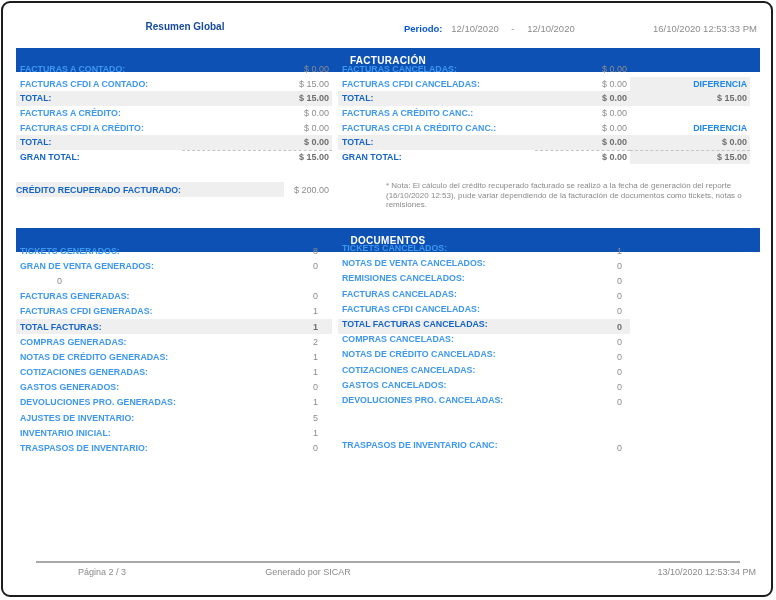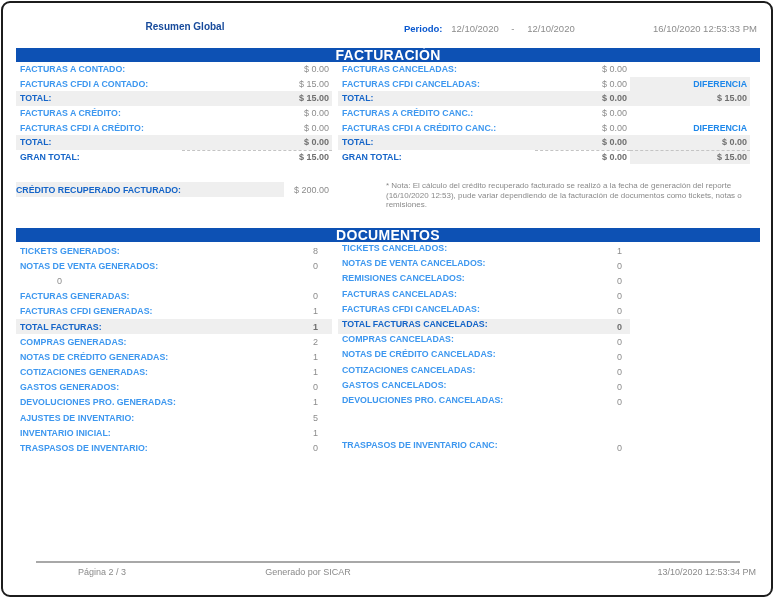--- a/index.html
+++ b/index.html
@@ -14,22 +14,22 @@
   
   .title{position:absolute;left:100px;top:21px;width:170px;text-align:center;
     font-size:10px;font-weight:bold;color:var(--title-blue);}
   .periodo{position:absolute;left:404px;top:23px;font-size:9.5px;white-space:nowrap;}
   .plabel{color:var(--periodo-blue);font-weight:bold;margin-right:6px;}
   .pdate{color:var(--value-gray);}
   .psep{color:var(--value-gray);margin:0 10px;}
   .gents{position:absolute;top:23px;right:19px;font-size:9.5px;color:var(--value-gray);}
 
   
-  .secbar{position:absolute;left:16px;width:744px;height:14px;background:var(--bar-blue);
-    color:#ffffff;font-size:14px;font-weight:bold;display:flex;align-items:center;justify-content:center;
+  .secbar{position:absolute;left:16px;width:744px;height:24px;background:var(--bar-blue);
+    color:#ffffff;font-size:10px;font-weight:bold;display:flex;align-items:center;justify-content:center;
     letter-spacing:.3px;}
   .secbar.fact{top:48px;}
   .secbar.docs{top:228px;}
 
   
   .fgrid{position:absolute;left:16px;top:62px;width:744px;}
   .frow{display:flex;height:14.6px;align-items:stretch;}
   .pair{display:flex;align-items:center;box-sizing:border-box;}
   .pl{width:316px;}
   .pm{width:292px;margin-left:6px;}
@@ -183,21 +183,21 @@
         <span class="lbl">TICKETS GENERADOS:</span>
         <span class="val">8</span>
       </div>
     <div class="dr">
         <span class="lbl">TICKETS CANCELADOS:</span>
         <span class="val">1</span>
       </div>
   </div>
   <div class="drow">
     <div class="dl">
-        <span class="lbl">NOTAS DE VENTA GENERADOS:</span>
+        <span class="lbl">GRAN DE VENTA GENERADOS:</span>
         <span class="val">0</span>
       </div>
     <div class="dr">
         <span class="lbl">NOTAS DE VENTA CANCELADOS:</span>
         <span class="val">0</span>
       </div>
   </div>
   <div class="drow">
     <div class="dl">
         <span class="val">0</span>

